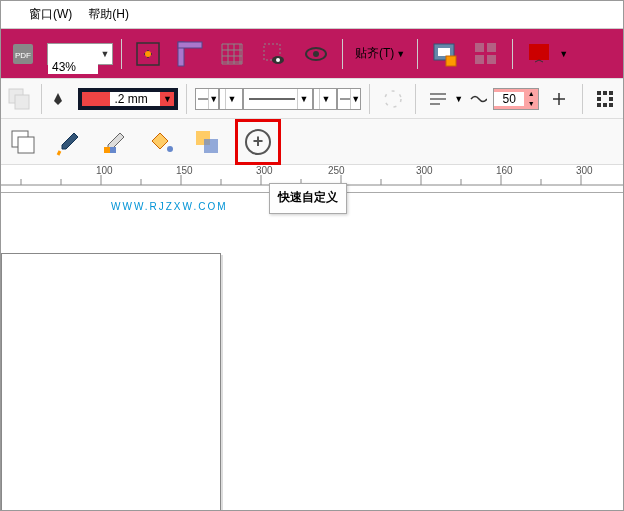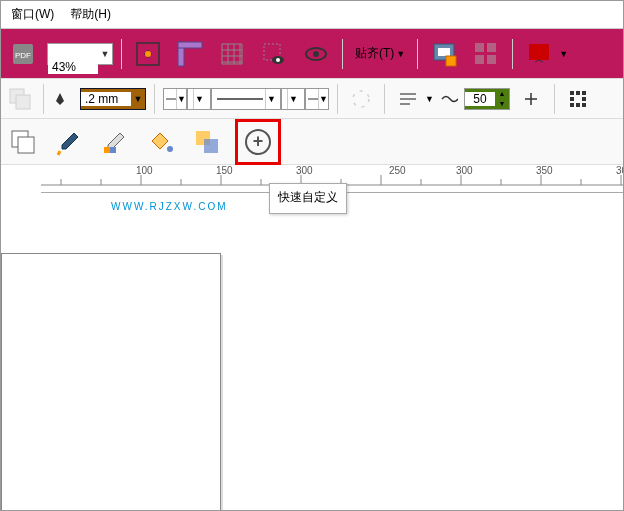--- a/index.html
+++ b/index.html
@@ -12,21 +12,21 @@
       overflow: hidden;
       border: 1px solid #999;
       position: relative;
     }
     .menubar {
       background: #fff;
       border-bottom: 1px solid #ccc;
       height: 28px;
       display: flex;
       align-items: center;
-      padding-left: 2px;
+      padding-left: 20px;
     }
     .menubar span {
       padding: 4px 8px;
       cursor: default;
     }
     .toolbar1 {
       height: 50px;
       border-bottom: 1px solid #ddd;
       background: #be185d;
       display: flex;
@@ -82,24 +82,25 @@
     .align-box {
       display: flex;
       align-items: center;
       gap: 2px;
       padding: 0 4px;
       font-size: 12px;
     }
     .width-box {
       display: flex;
       align-items: center;
-      border: 1px solid #0f172a;
-      background: #a16207;
+      border: 4px solid #0f172a;
+      background: #ef4444;
       height: 22px;
       margin-left: 4px;
+      padding-left: 28px;
     }
     .width-box input {
       border: none;
       width: 50px;
       padding: 0 4px;
       font-size: 12px;
       outline: none;
     }
     .width-box .dd { width: 14px; text-align: center; font-size: 9px; cursor: pointer; }
     .line-style-group {
@@ -115,21 +116,21 @@
       align-items: center;
       justify-content: center;
     }
     .line-seg.cap { width: 24px; }
     .line-seg.mid { width: 70px; }
     .line-seg .dd { width: 12px; font-size: 9px; border-left: 1px solid #ccc; height: 100%; display: flex; align-items: center; justify-content: center; cursor: pointer; }
     .spinner-box {
       display: flex;
       align-items: center;
       border: 1px solid #999;
-      background: #4d7c0f;
+      background: #fca5a5;
       height: 22px;
     }
     .spinner-box input {
       border: none;
       width: 30px;
       padding: 0 4px;
       font-size: 12px;
       outline: none;
       text-align: center;
     }
@@ -162,21 +163,20 @@
       justify-content: center;
       font-size: 18px;
       color: #555;
       font-weight: bold;
     }
     .ruler-area {
       position: relative;
       height: 28px;
       background: #fff;
       border-bottom: 1px solid #aaa;
-      margin-left: 40px;
     }
     .ruler-tick {
       position: absolute;
       top: 0;
       font-size: 10px;
       color: #555;
     }
     .canvas-area {
       position: relative;
       background: #fff;
@@ -215,21 +215,21 @@
       position: absolute;
       left: 268px;
       top: 182px;
       background: #fefefe;
       border: 1px solid #aaa;
       padding: 5px 8px;
       font-size: 12px;
       box-shadow: 1px 1px 3px rgba(0,0,0,0.2);
       z-index: 100;
     }
-    .tooltip .title { font-weight: normal; margin-bottom: 2px; }
+    .tooltip .title { font-weight: bold; margin-bottom: 2px; }
     svg { display: block; }
     .pen-nib { margin-right: 2px; }
   </style>
 </head>
 <body>
 
 <div class="menubar">
   <span>窗口(W)</span>
   <span>帮助(H)</span>
 </div>
@@ -435,23 +435,23 @@
     <div class="icon-btn large">
       <div class="plus-circle">+</div>
     </div>
   </div>
 </div>
 
 <div class="ruler-area">
   <span class="ruler-tick" style="left:95px;">100</span>
   <span class="ruler-tick" style="left:175px;">150</span>
   <span class="ruler-tick" style="left:255px;">300</span>
-  <span class="ruler-tick" style="left:348px;">250</span>
+  <span class="ruler-tick" style="left:327px;">250</span>
   <span class="ruler-tick" style="left:415px;">300</span>
-  <span class="ruler-tick" style="left:495px;">350</span>
+  <span class="ruler-tick" style="left:495px;">160</span>
   <span class="ruler-tick" style="left:575px;">300</span>
   <svg width="624" height="28" style="position:absolute;top:0;left:0;">
     <line x1="0" y1="20" x2="624" y2="20" stroke="#888"></line>
     <g stroke="#888">
       <line x1="20" y1="14" x2="20" y2="20"></line>
         <line x1="60" y1="14" x2="60" y2="20"></line>
       <line x1="100" y1="10" x2="100" y2="20"></line>
         <line x1="140" y1="14" x2="140" y2="20"></line>
       <line x1="180" y1="10" x2="180" y2="20"></line>
         <line x1="220" y1="14" x2="220" y2="20"></line>

